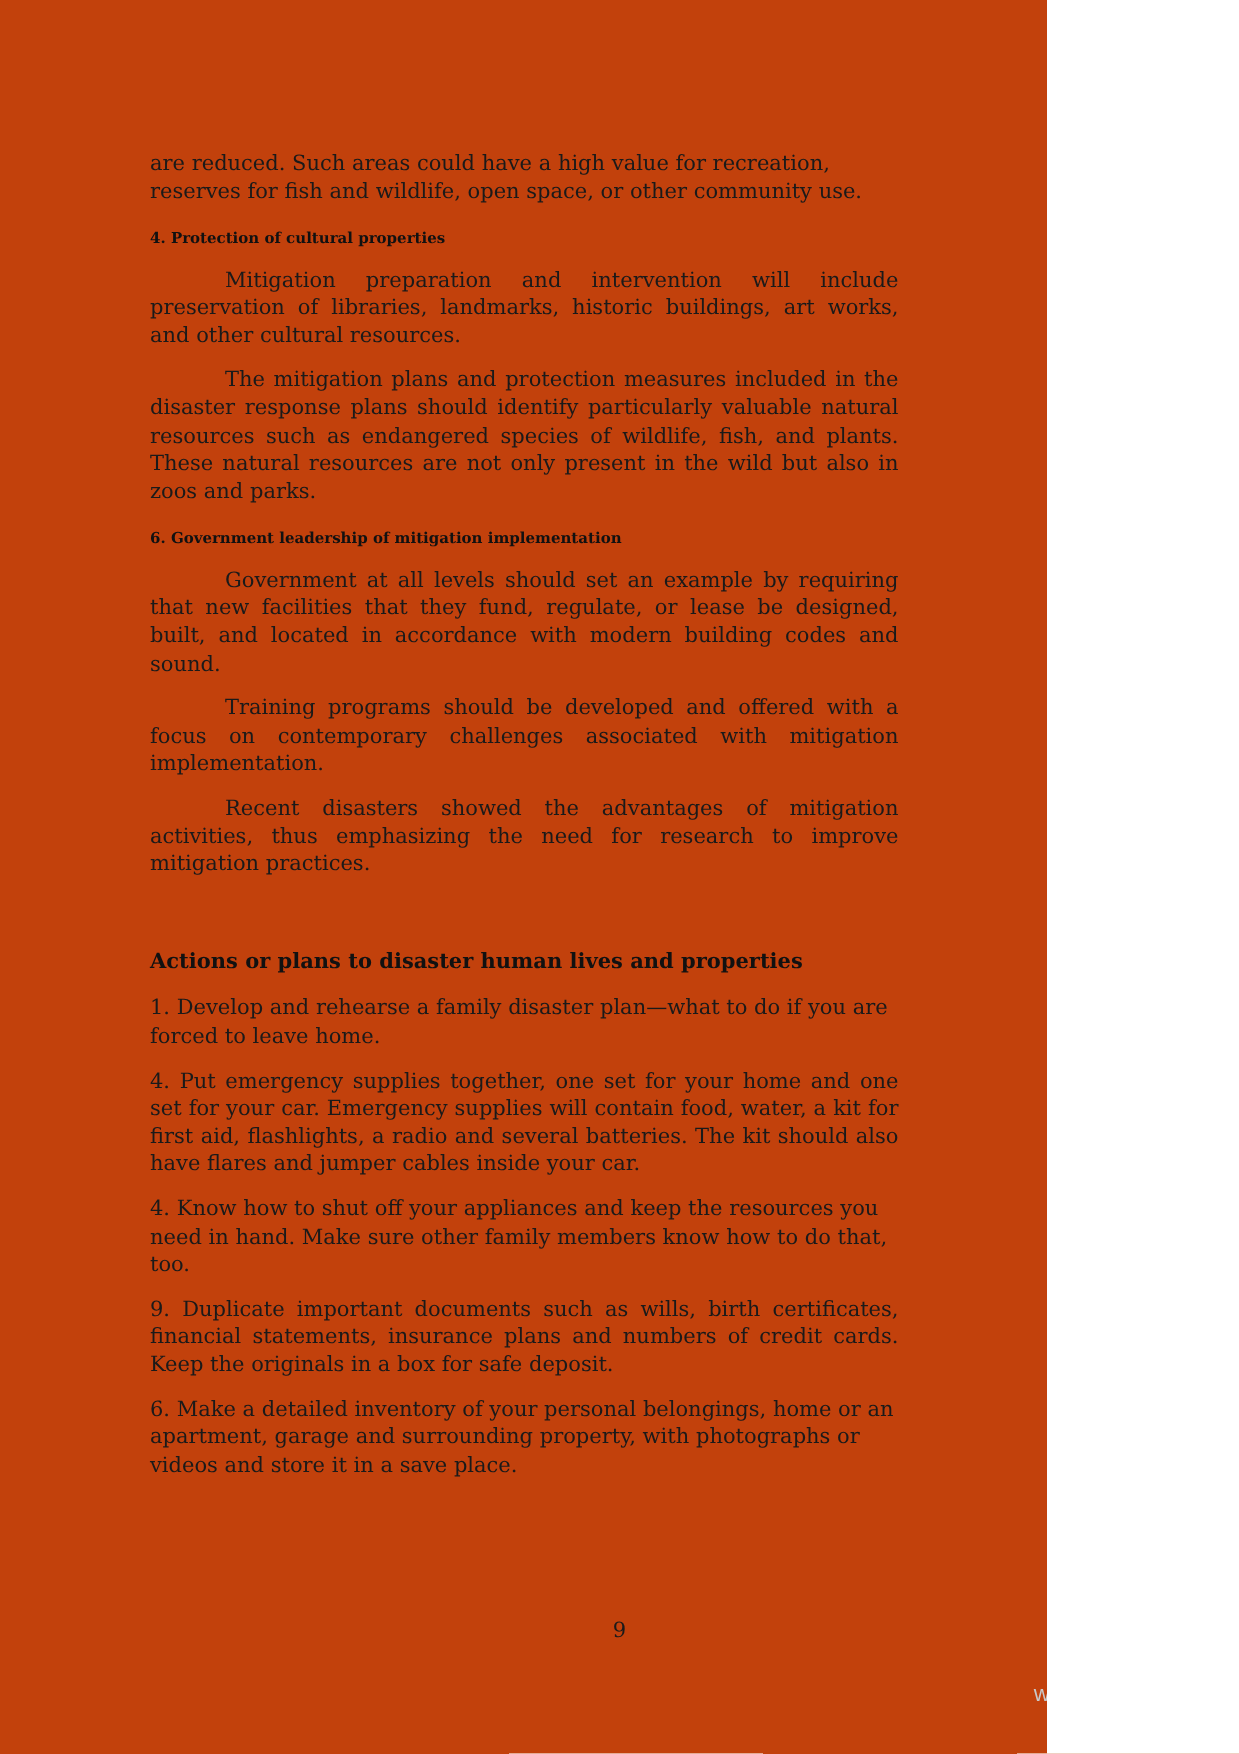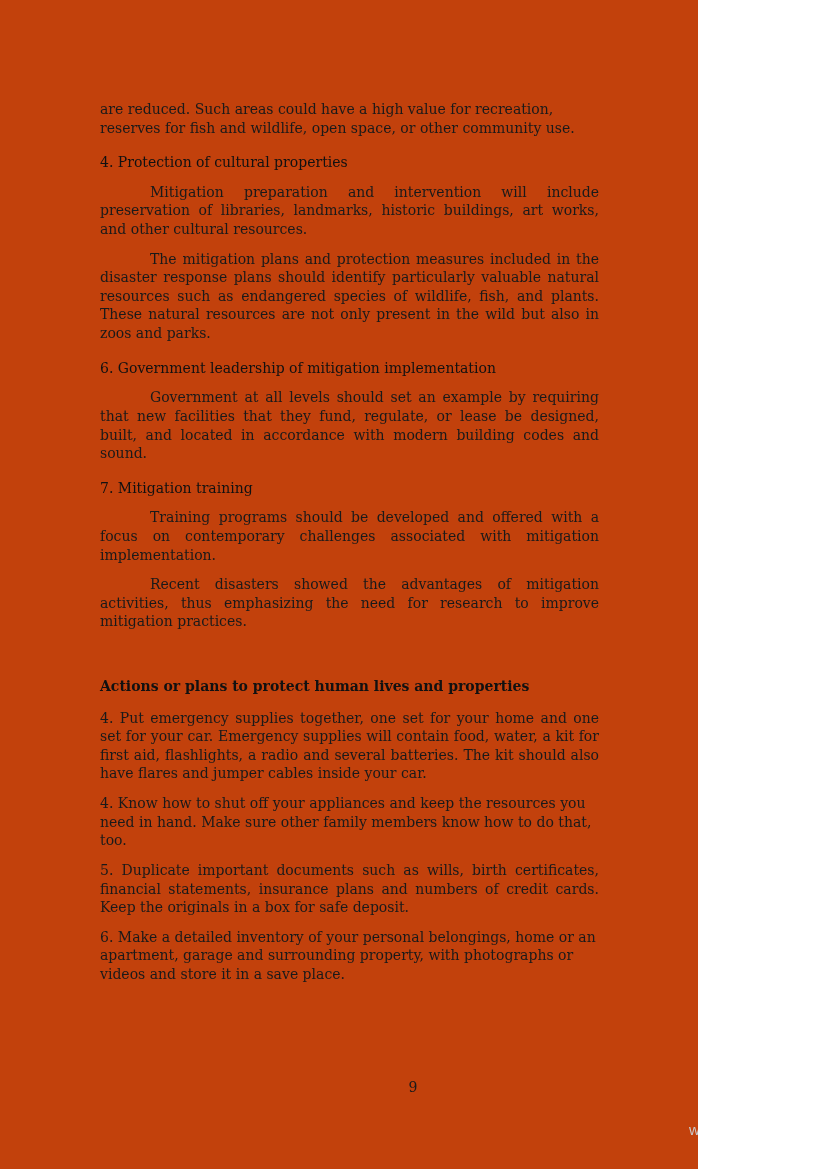--- a/index.html
+++ b/index.html
@@ -26,22 +26,22 @@
   .p-just {
     text-align: justify;
   }
   .p-left {
     text-align: left;
   }
   .indent {
     text-indent: 50px;
   }
   .sec-heading {
-    font-weight: normal;
-    font-size: 14px;
+    font-weight: bold;
+    font-size: 10px;
     margin: 16px 0 11px 0;
     color: #111111;
   }
   .actions-heading {
     font-weight: bold;
     font-size: 14px;
     margin: 46px 0 13px 0;
     color: #111111;
   }
   .page-number {
@@ -73,29 +73,29 @@
   <p class="para p-left">are reduced. Such areas could have a high value for recreation, reserves for fish and wildlife, open space, or other community use.</p>
 
   <h3 class="sec-heading">4. Protection of cultural properties</h3>
   <p class="para p-just indent">Mitigation preparation and intervention will include preservation of libraries, landmarks, historic buildings, art works, and other cultural resources.</p>
 
   <p class="para p-just indent">The mitigation plans and protection measures included in the disaster response plans should identify particularly valuable natural resources such as endangered species of wildlife, fish, and plants. These natural resources are not only present in the wild but also in zoos and parks.</p>
 
   <h3 class="sec-heading">6. Government leadership of mitigation implementation</h3>
   <p class="para p-just indent">Government at all levels should set an example by requiring that new facilities that they fund, regulate, or lease be designed, built, and located in accordance with modern building codes and sound.</p>
 
-  <h3 class="sec-heading">7. Mitigation training</h3>
   <p class="para p-just indent">Training programs should be developed and offered with a focus on contemporary challenges associated with mitigation implementation.</p>
 
   <p class="para p-just indent">Recent disasters showed the advantages of mitigation activities, thus emphasizing the need for research to improve mitigation practices.</p>
 
-  <h3 class="actions-heading">Actions or plans to protect human lives and properties</h3>
+  <h3 class="actions-heading">Actions or plans to disaster human lives and properties</h3>
 
+  <p class="para p-left">1. Develop and rehearse a family disaster plan—what to do if you are forced to leave home.</p>
   <p class="para p-just">4. Put emergency supplies together, one set for your home and one set for your car. Emergency supplies will contain food, water, a kit for first aid, flashlights, a radio and several batteries. The kit should also have flares and jumper cables inside your car.</p>
   <p class="para p-left">4. Know how to shut off your appliances and keep the resources you need in hand. Make sure other family members know how to do that, too.</p>
-  <p class="para p-just">5. Duplicate important documents such as wills, birth certificates, financial statements, insurance plans and numbers of credit cards. Keep the originals in a box for safe deposit.</p>
+  <p class="para p-just">9. Duplicate important documents such as wills, birth certificates, financial statements, insurance plans and numbers of credit cards. Keep the originals in a box for safe deposit.</p>
   <p class="para p-left">6. Make a detailed inventory of your personal belongings, home or an apartment, garage and surrounding property, with photographs or videos and store it in a save place.</p>
 
   <div class="page-number">9</div>
 
   <div class="watermark">www.modyul.online</div>
 
 </div>
 
 </body></html>

